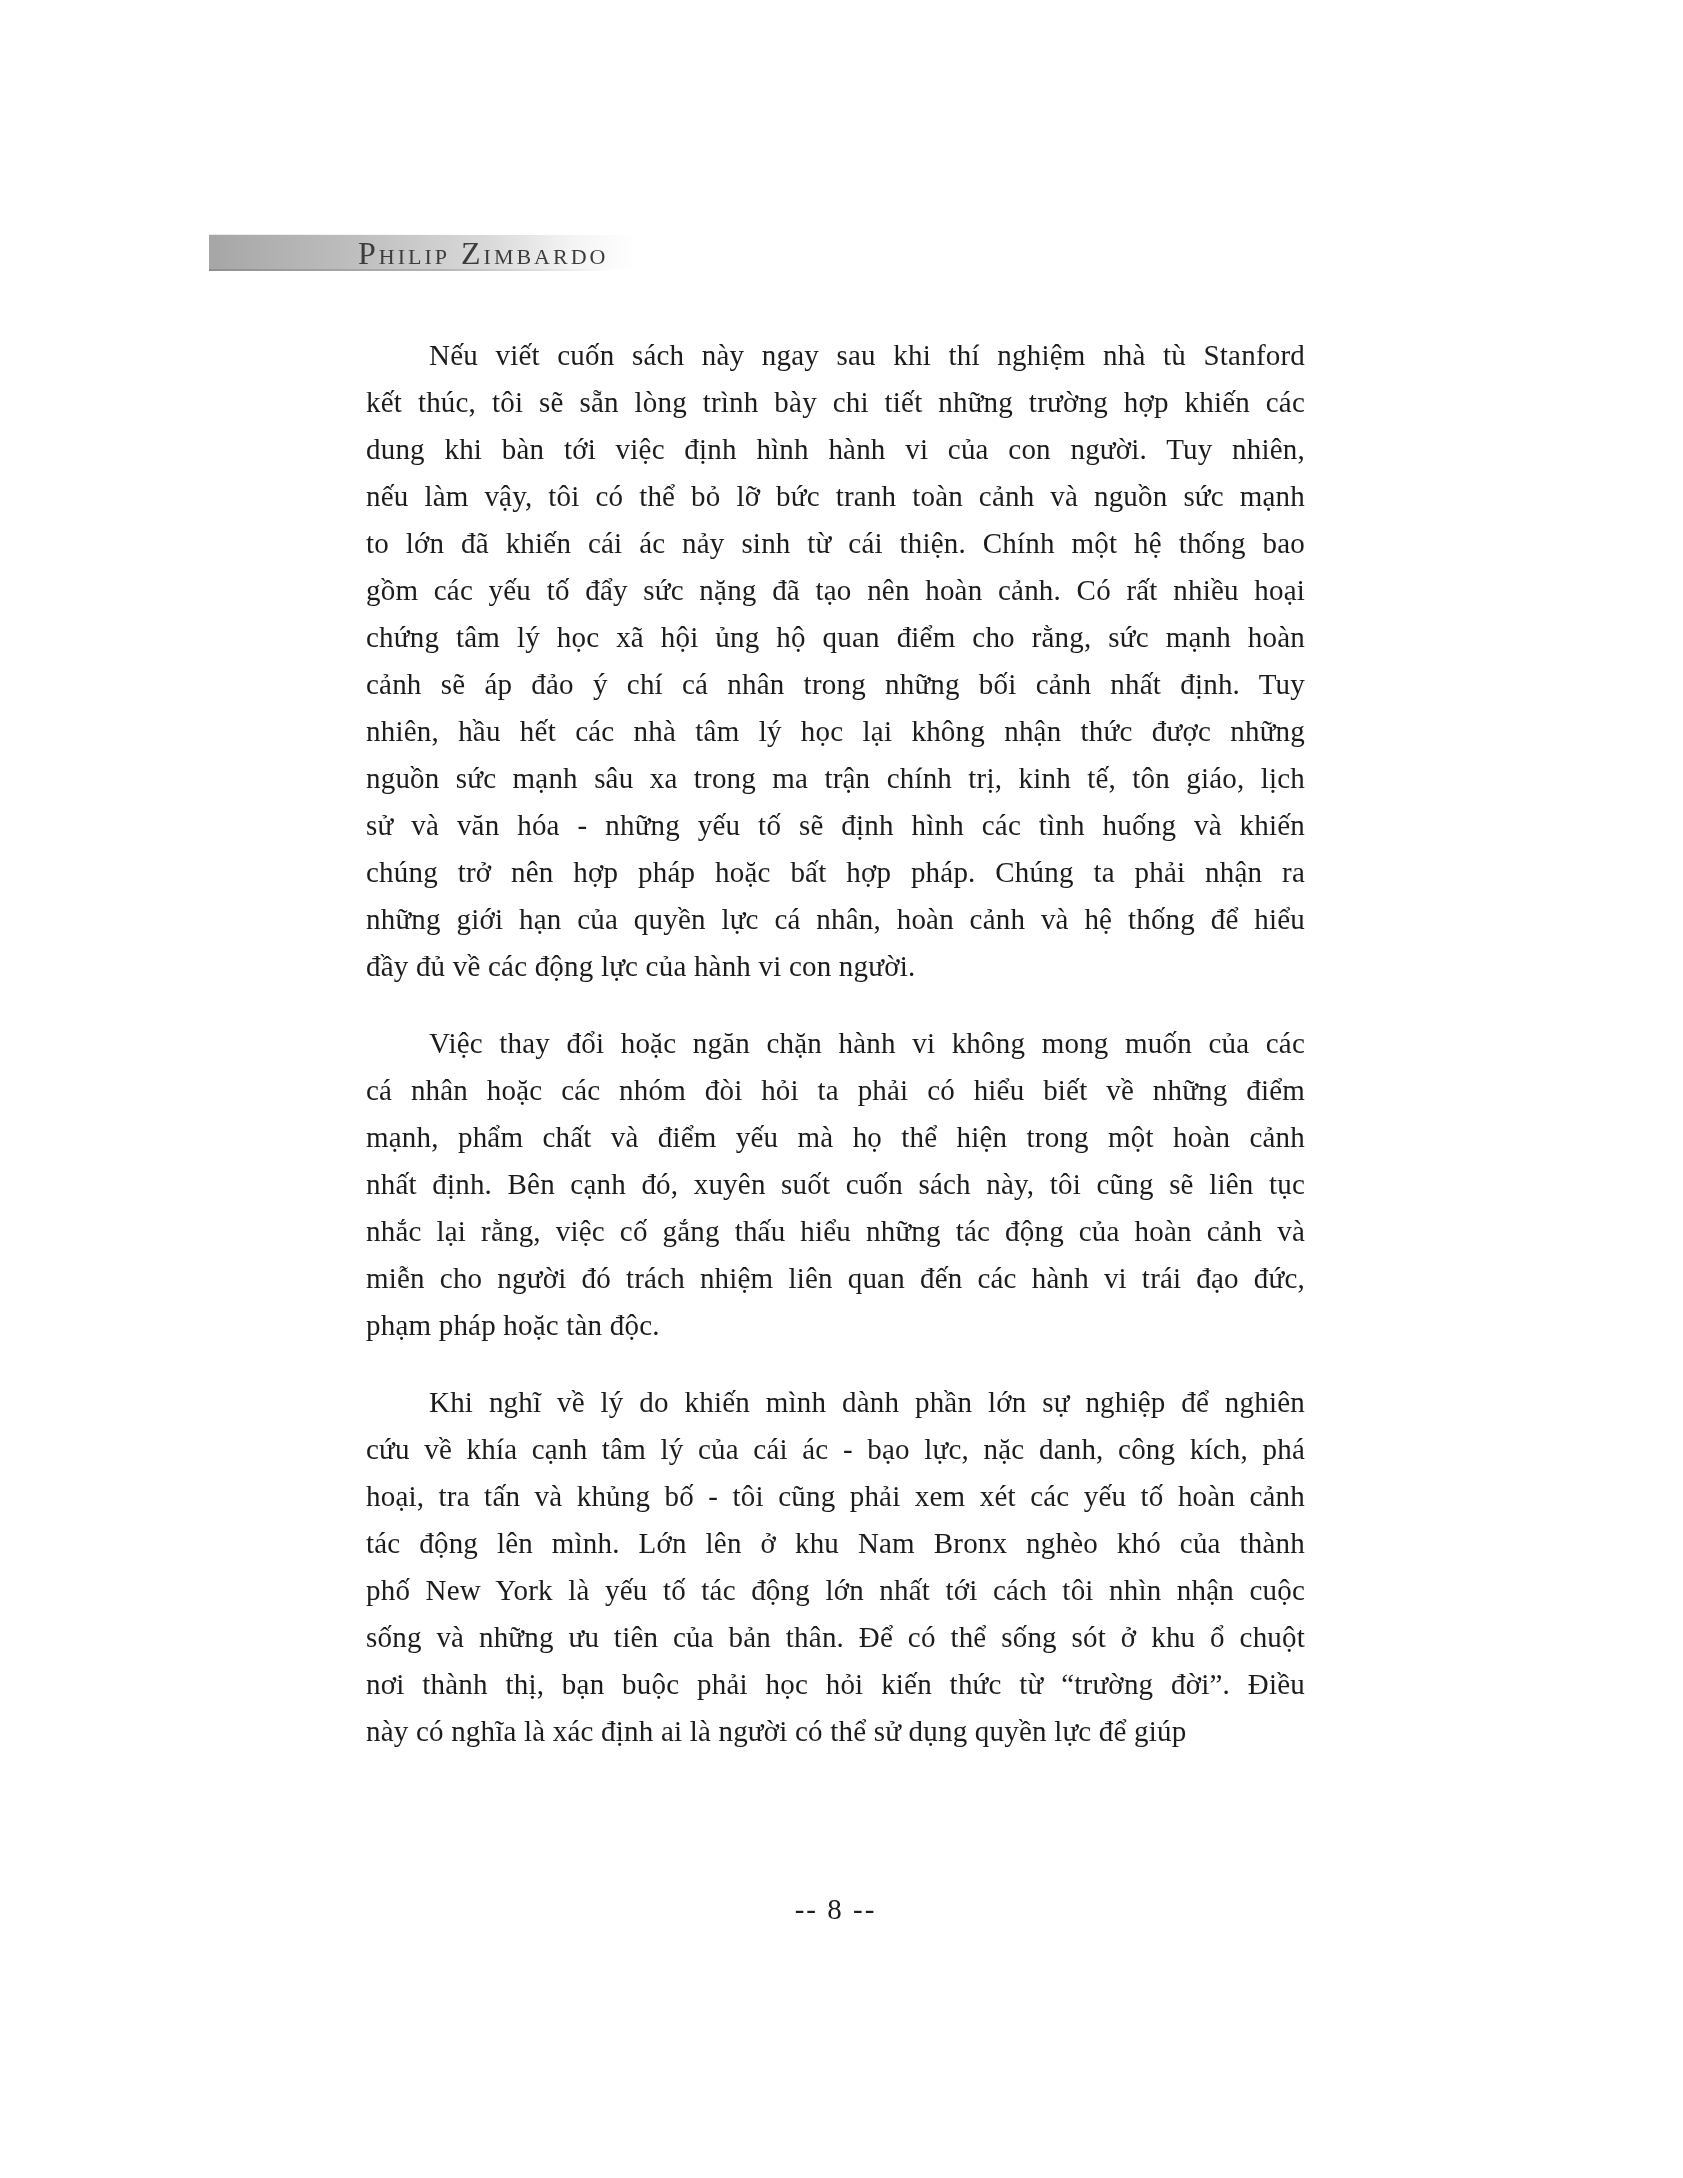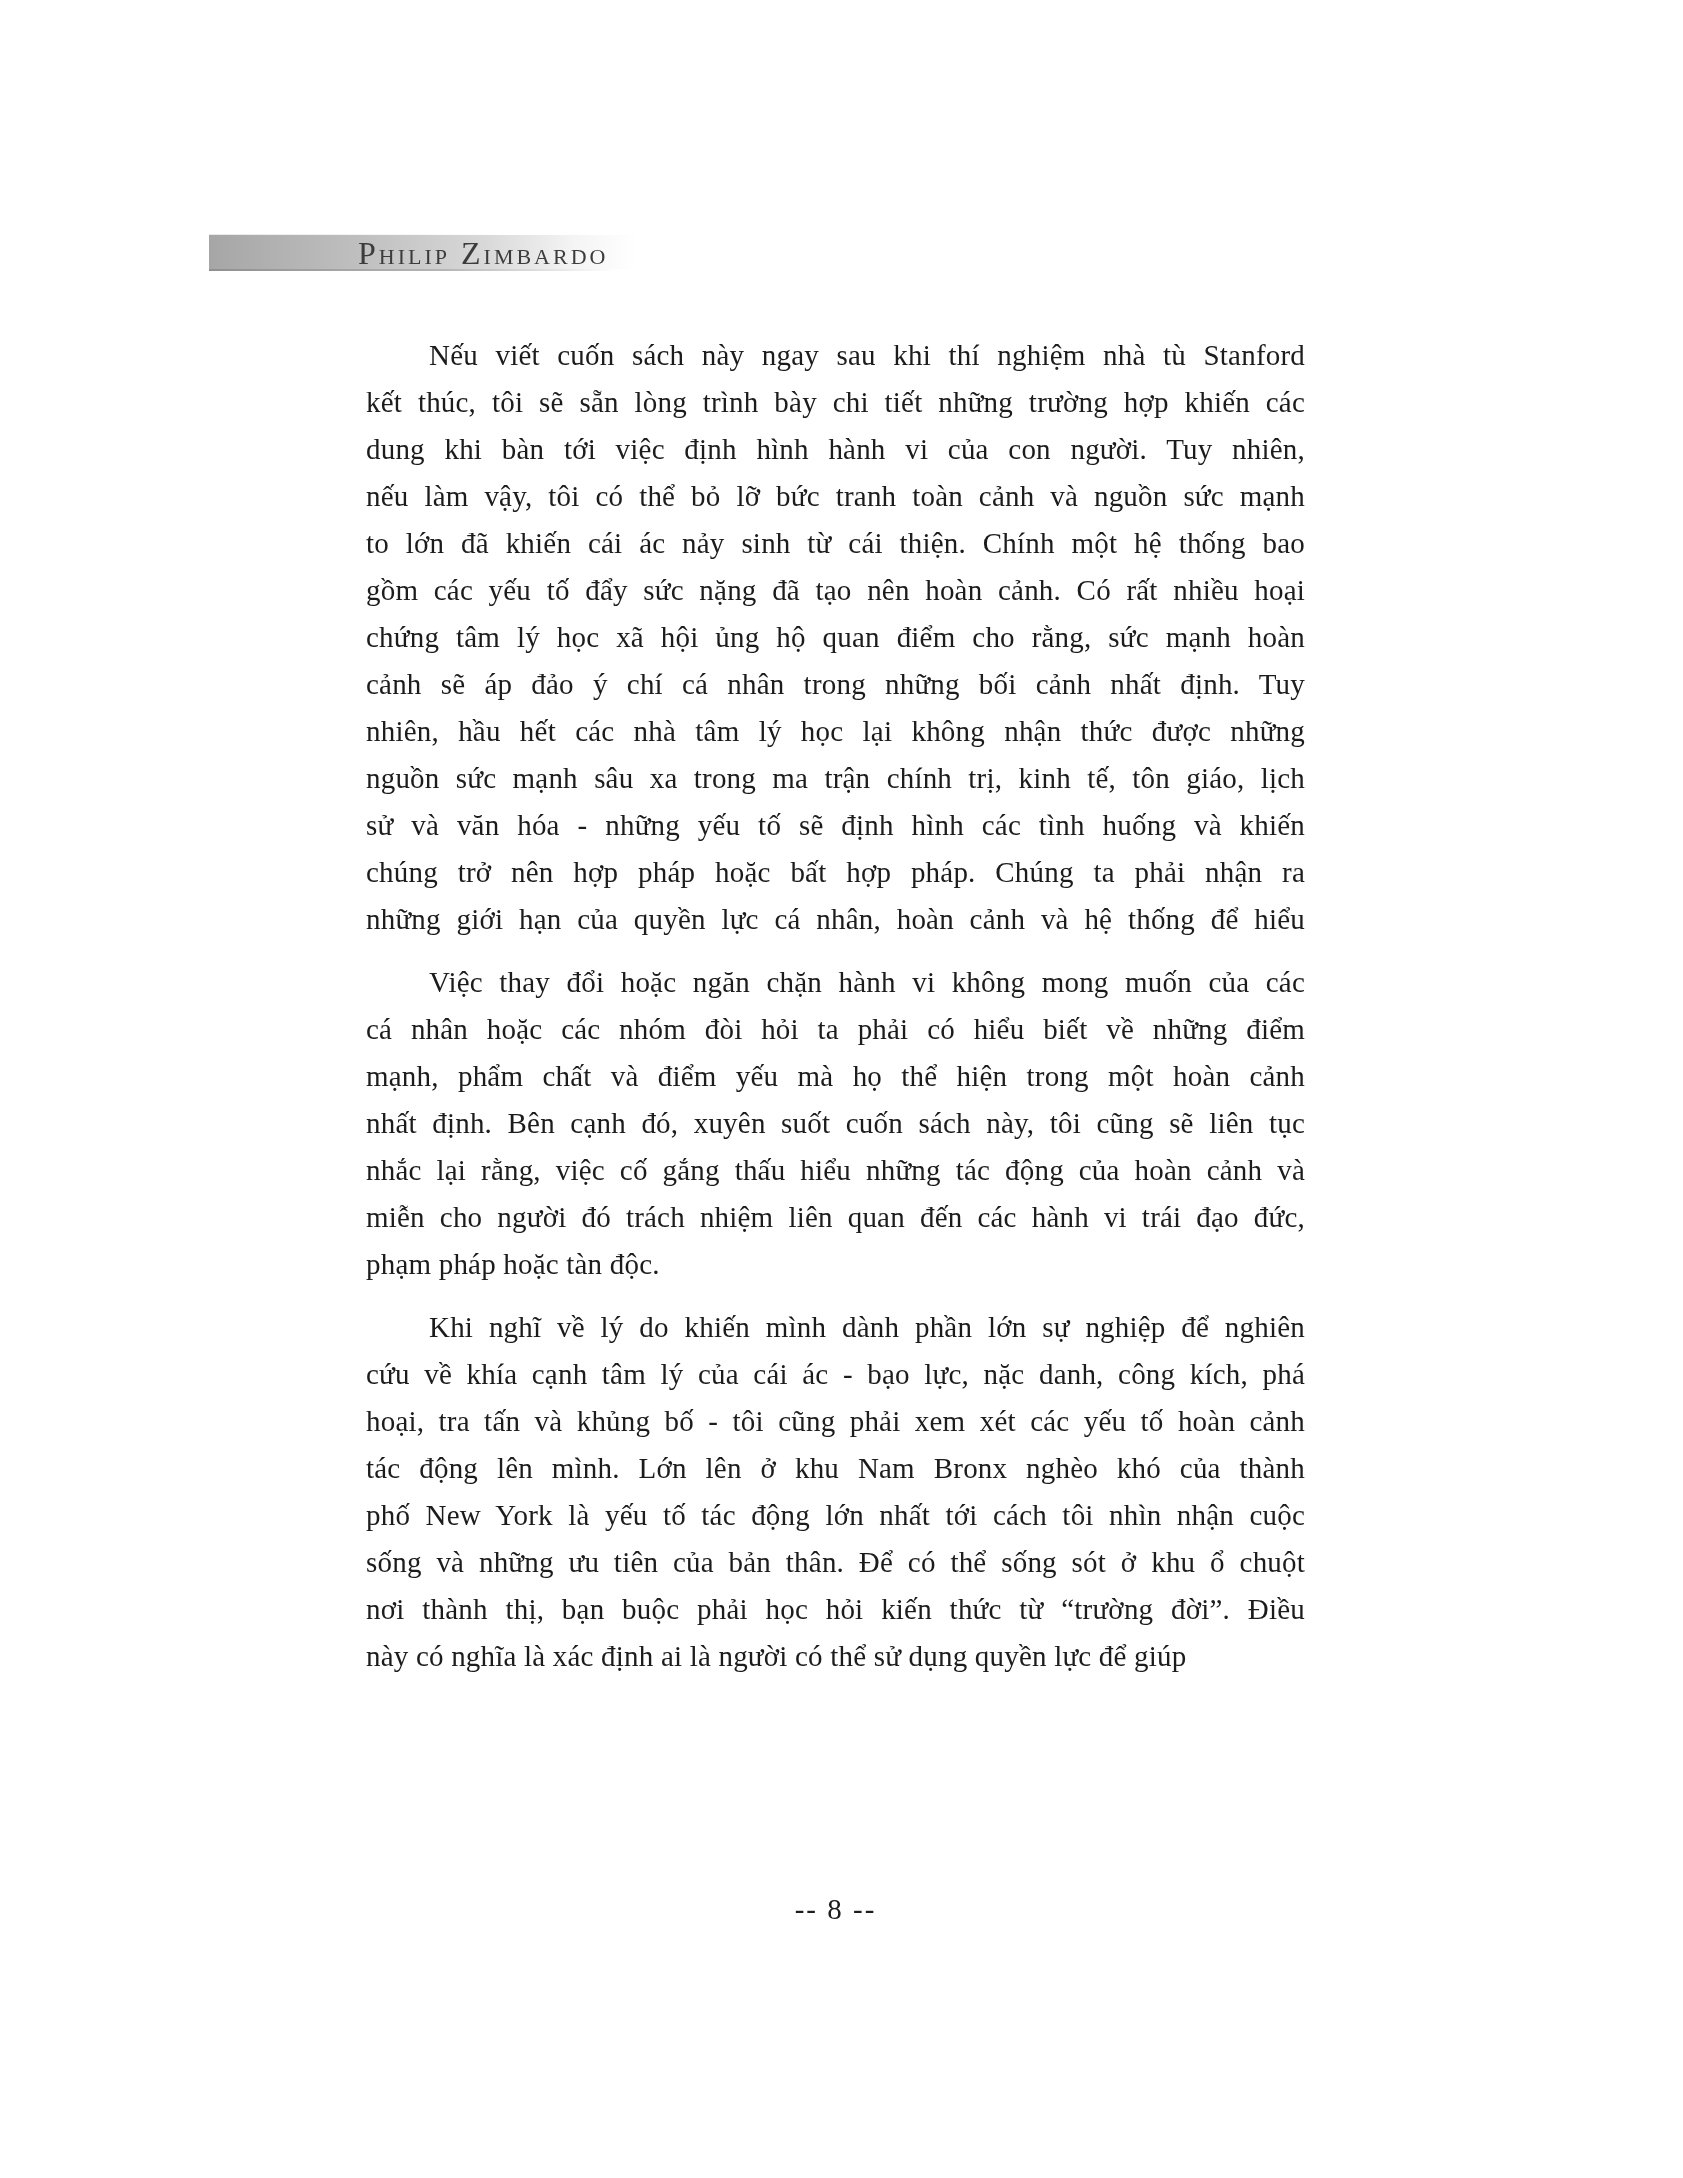--- a/index.html
+++ b/index.html
@@ -52,21 +52,21 @@
   }
 
   
   main.text-block {
     position: absolute;
     left: 366px;
     top: 332px;
     width: 939px;
   }
   .paragraph { margin: 0; }
-  .paragraph + .paragraph { margin-top: 16px; }
+  .paragraph + .paragraph { margin-top: 30px; }
   .line {
     font-size: 29px;
     line-height: 47px;
     height: 47px;
     text-align: justify;
     text-align-last: justify;
     letter-spacing: 0.2px;
   }
   .line.first { padding-left: 63px; }
   .line.last  { text-align-last: left; }
@@ -101,20 +101,21 @@
       <div class="line">nếu làm vậy, tôi có thể bỏ lỡ bức tranh toàn cảnh và nguồn sức mạnh</div>
       <div class="line">to lớn đã khiến cái ác nảy sinh từ cái thiện. Chính một hệ thống bao</div>
       <div class="line">gồm các yếu tố đẩy sức nặng đã tạo nên hoàn cảnh. Có rất nhiều hoại</div>
       <div class="line">chứng tâm lý học xã hội ủng hộ quan điểm cho rằng, sức mạnh hoàn</div>
       <div class="line">cảnh sẽ áp đảo ý chí cá nhân trong những bối cảnh nhất định. Tuy</div>
       <div class="line">nhiên, hầu hết các nhà tâm lý học lại không nhận thức được những</div>
       <div class="line">nguồn sức mạnh sâu xa trong ma trận chính trị, kinh tế, tôn giáo, lịch</div>
       <div class="line">sử và văn hóa - những yếu tố sẽ định hình các tình huống và khiến</div>
       <div class="line">chúng trở nên hợp pháp hoặc bất hợp pháp. Chúng ta phải nhận ra</div>
       <div class="line">những giới hạn của quyền lực cá nhân, hoàn cảnh và hệ thống để hiểu</div>
+      <div class="line last">đầy đủ về các động lực của hành vi con người.</div>
     </div>
     <div class="paragraph">
       <div class="line first">Việc thay đổi hoặc ngăn chặn hành vi không mong muốn của các</div>
       <div class="line">cá nhân hoặc các nhóm đòi hỏi ta phải có hiểu biết về những điểm</div>
       <div class="line">mạnh, phẩm chất và điểm yếu mà họ thể hiện trong một hoàn cảnh</div>
       <div class="line">nhất định. Bên cạnh đó, xuyên suốt cuốn sách này, tôi cũng sẽ liên tục</div>
       <div class="line">nhắc lại rằng, việc cố gắng thấu hiểu những tác động của hoàn cảnh và</div>
       <div class="line">miễn cho người đó trách nhiệm liên quan đến các hành vi trái đạo đức,</div>
       <div class="line last">phạm pháp hoặc tàn độc.</div>
     </div>

